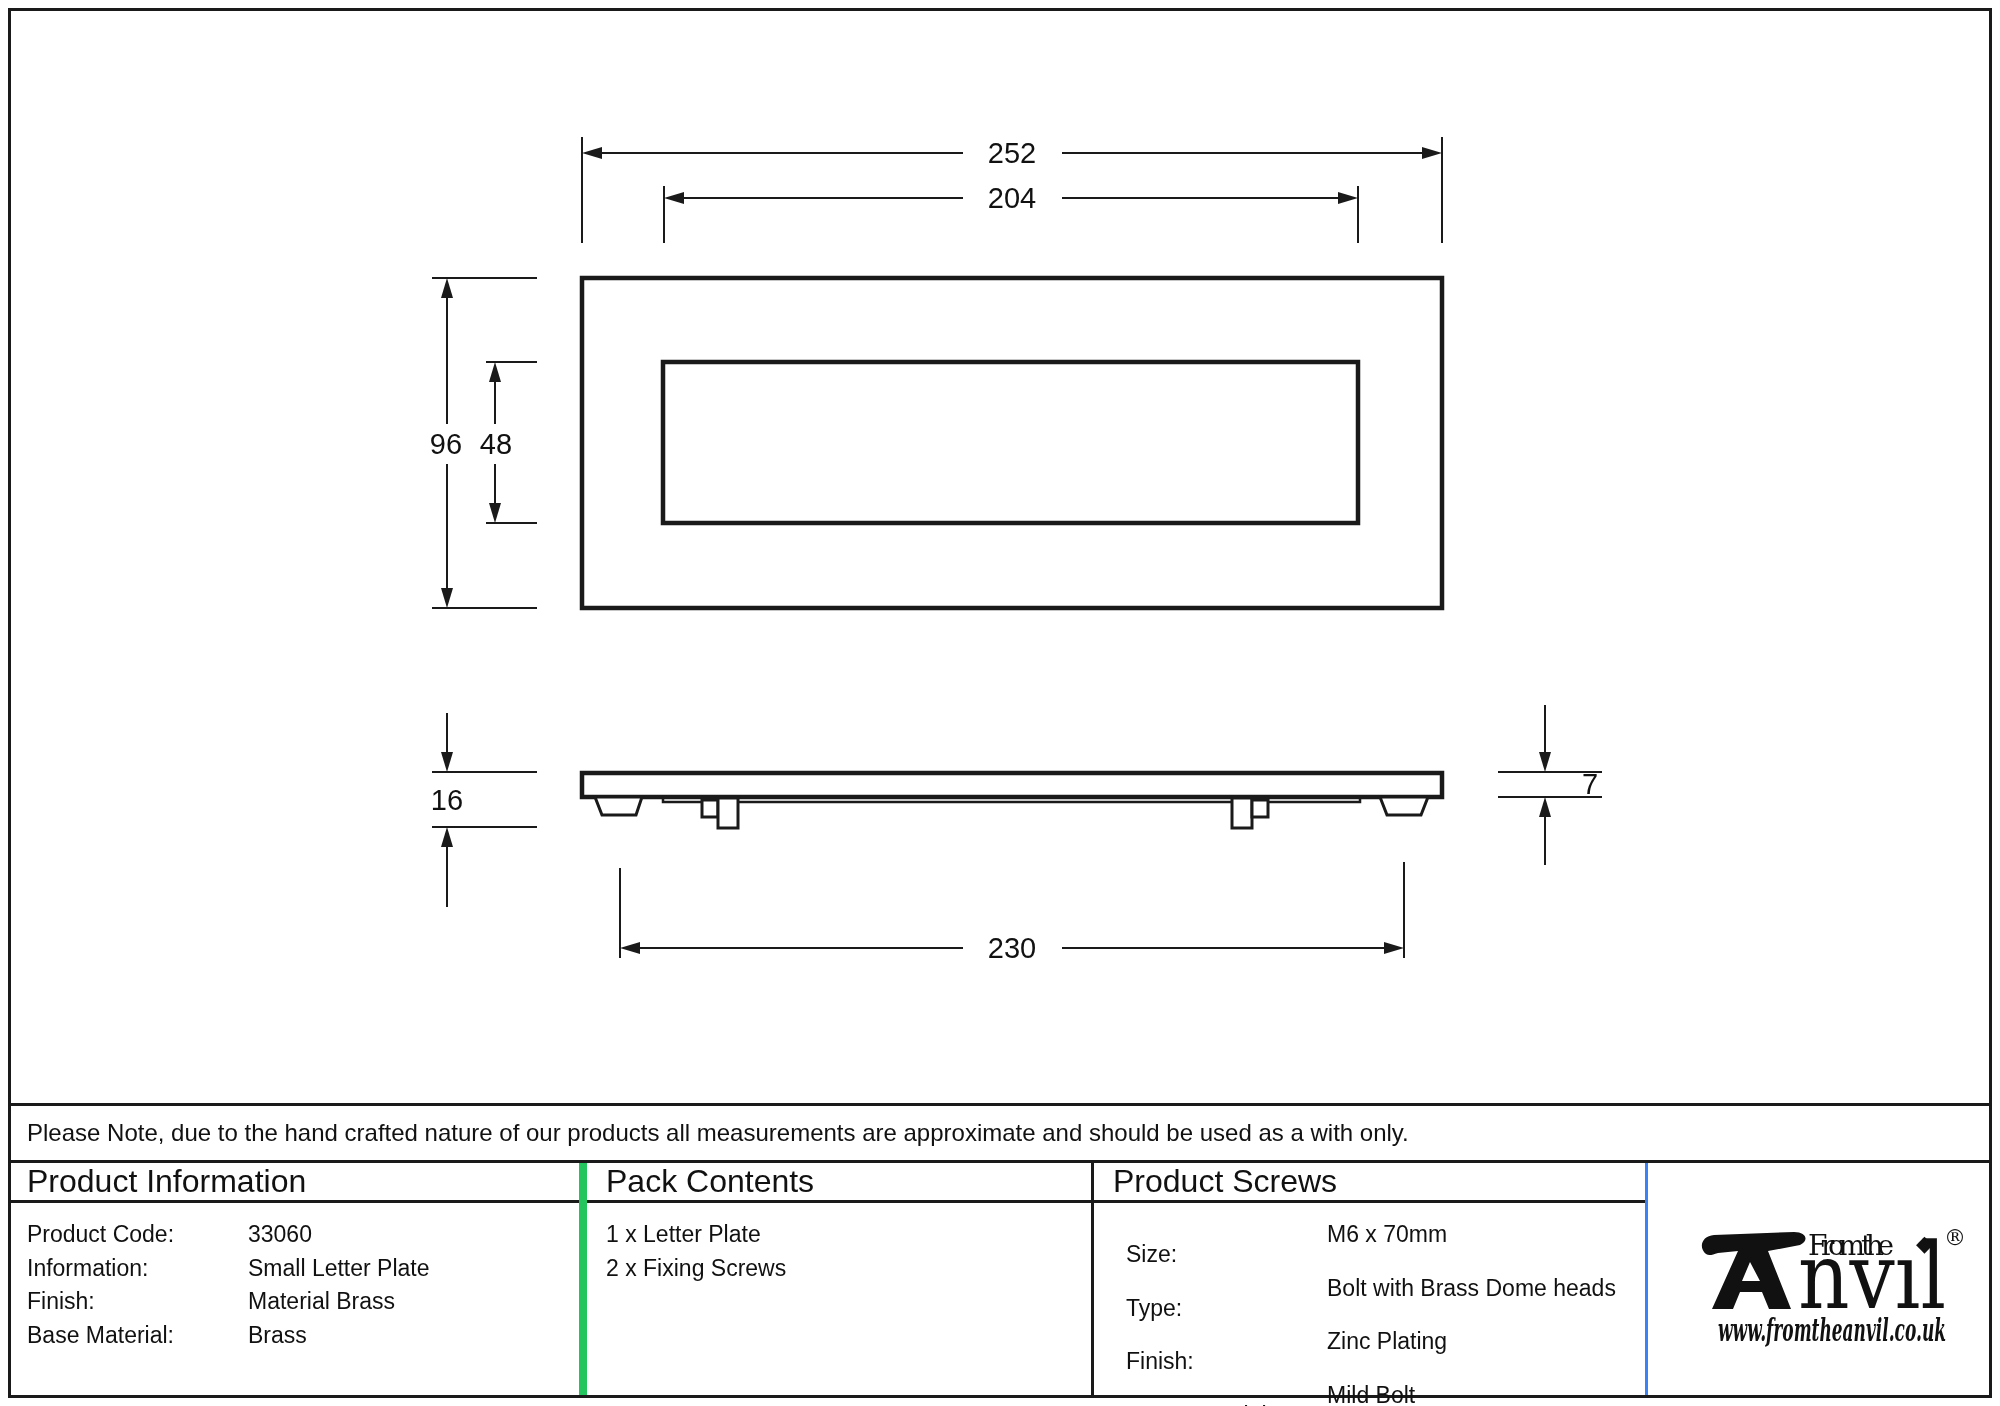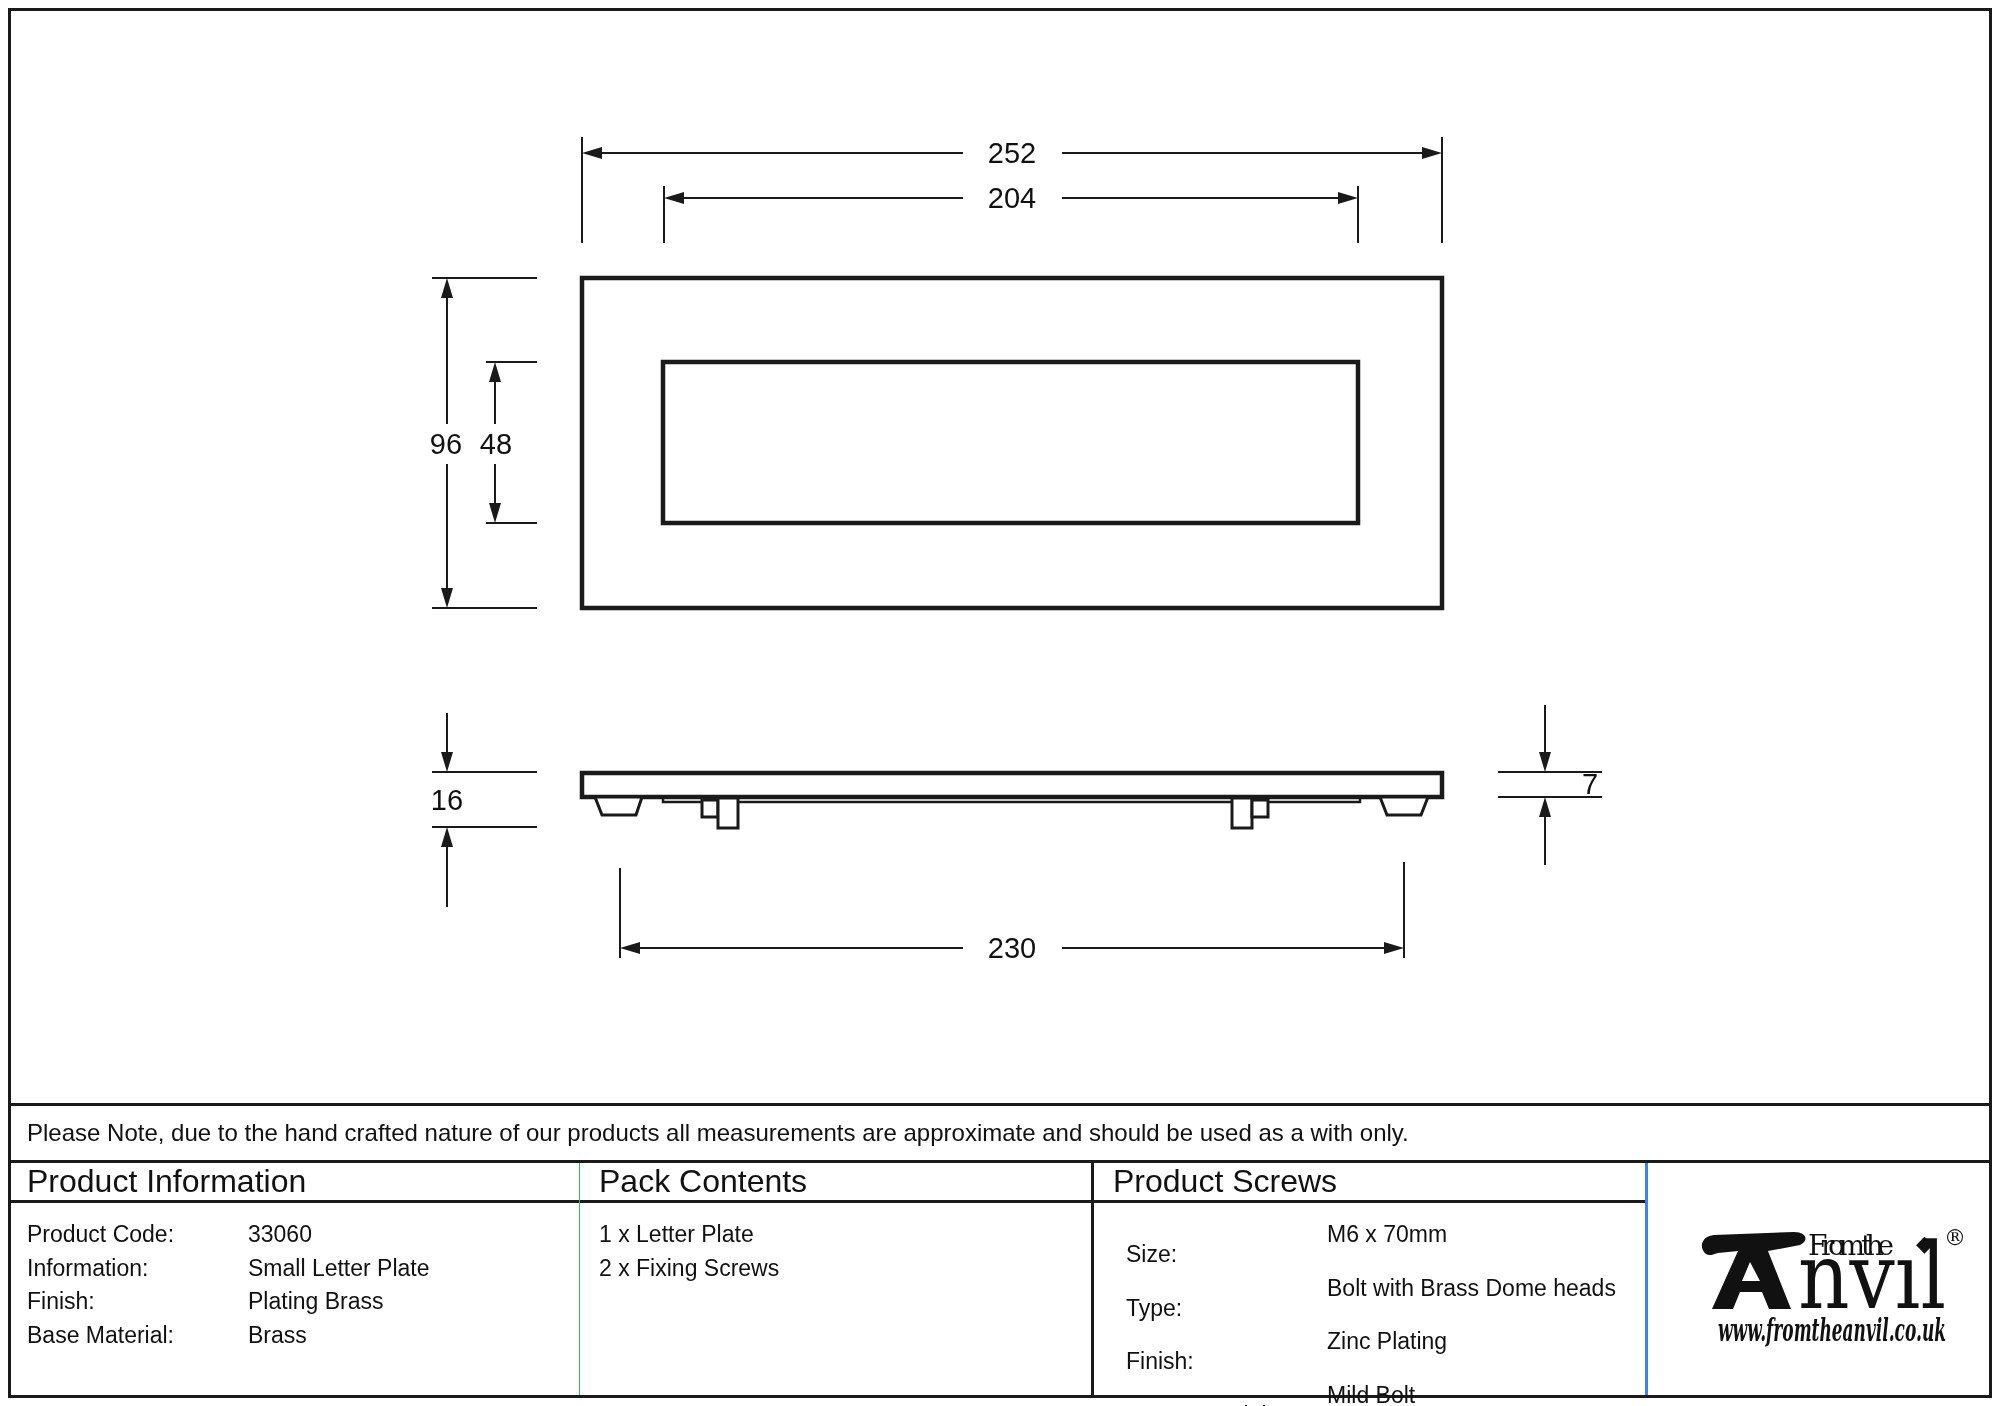--- a/index.html
+++ b/index.html
@@ -14,21 +14,21 @@
   #drawing polygon.arrow { fill:#1a1a1a; stroke:none; }
   #drawing text.dim { font-family:"Liberation Sans", sans-serif; font-size:29px; fill:#111;
                       text-anchor:middle; }
   .note-band { position:absolute; left:8px; width:1984px; top:1103px; height:60px;
                border-top:3px solid #1a1a1a; border-bottom:3px solid #1a1a1a;
                display:flex; align-items:center; padding-left:19px; font-size:24px; }
   .info-table { position:absolute; left:8px; top:1163px; width:1984px; height:235px;
                 display:flex; flex-direction:row; border-bottom:3px solid #1a1a1a; }
   .col { height:100%; }
   .col1 { width:571px; }
-  .col2 { width:512px; border-left:1px solid #22c55e; }
+  .col2 { width:512px; border-left:8px solid #22c55e; }
   .col3 { width:554px; border-left:3px solid #1a1a1a; }
   .col4 { width:344px; border-left:3px solid #3b82f6; position:relative; }
   .hdr { height:40px; border-bottom:3px solid #1a1a1a; display:flex; align-items:center;
          padding-left:19px; font-size:32px; }
   .cellbody { padding-top:15px; font-size:23px; }
   .kvrow { display:flex; line-height:33.5px;gap:48px; }
   .kvrow .k { padding-left:19px; width:192px; }
   .col3 .kvrow .k { padding-left:32px; width:185px;margin-top:20px; }
   .liner { line-height:33.5px; padding-left:19px; }
   .logo-svg { position:absolute; left:0; top:0; width:344px; height:232px; }
@@ -140,21 +140,21 @@
       <div class="kvrow">
         <span class="k">Product Code:</span>
         <span class="v">33060</span>
       </div>
       <div class="kvrow">
         <span class="k">Information:</span>
         <span class="v">Small Letter Plate</span>
       </div>
       <div class="kvrow">
         <span class="k">Finish:</span>
-        <span class="v">Plating Brass</span>
+        <span class="v">Material Brass</span>
       </div>
       <div class="kvrow">
         <span class="k">Base Material:</span>
         <span class="v">Brass</span>
       </div>
     </div>
   </div>
 
   <div class="col col2">
     <div class="hdr">Pack Contents</div>

